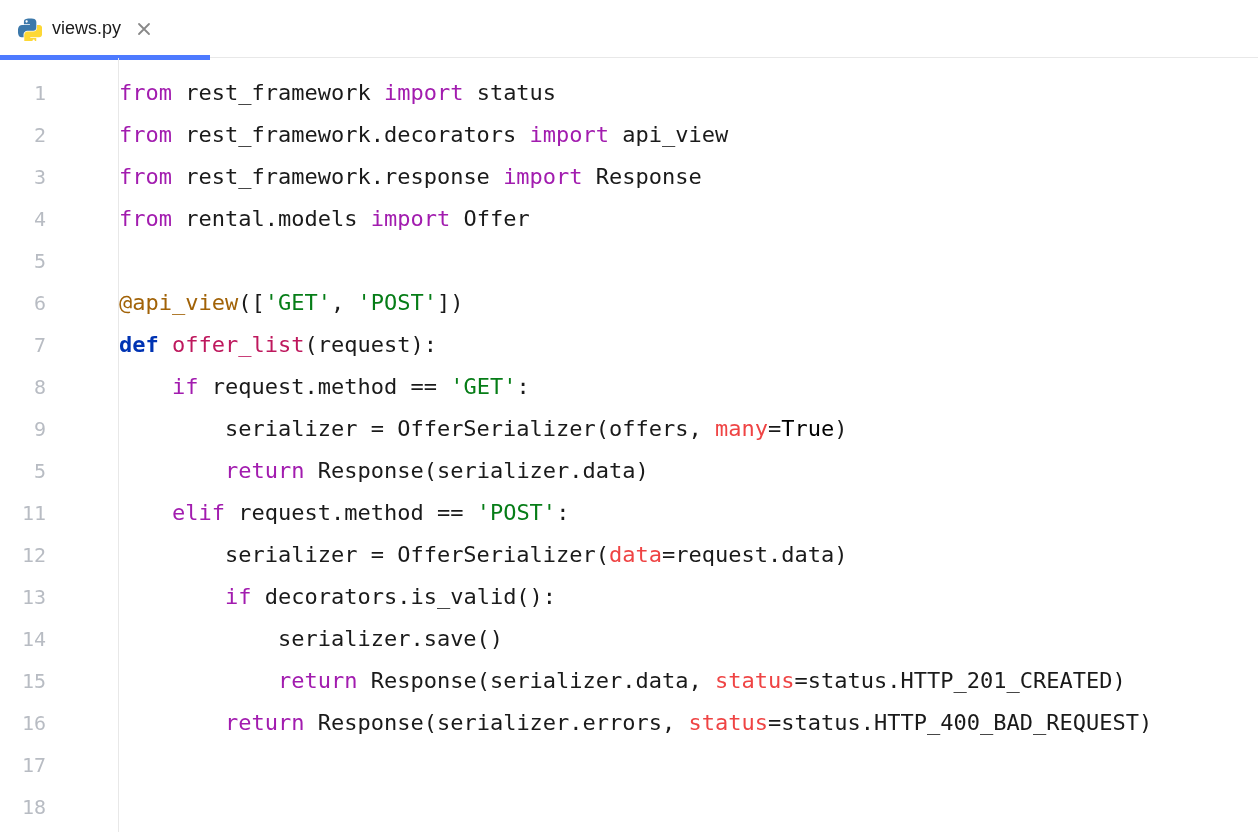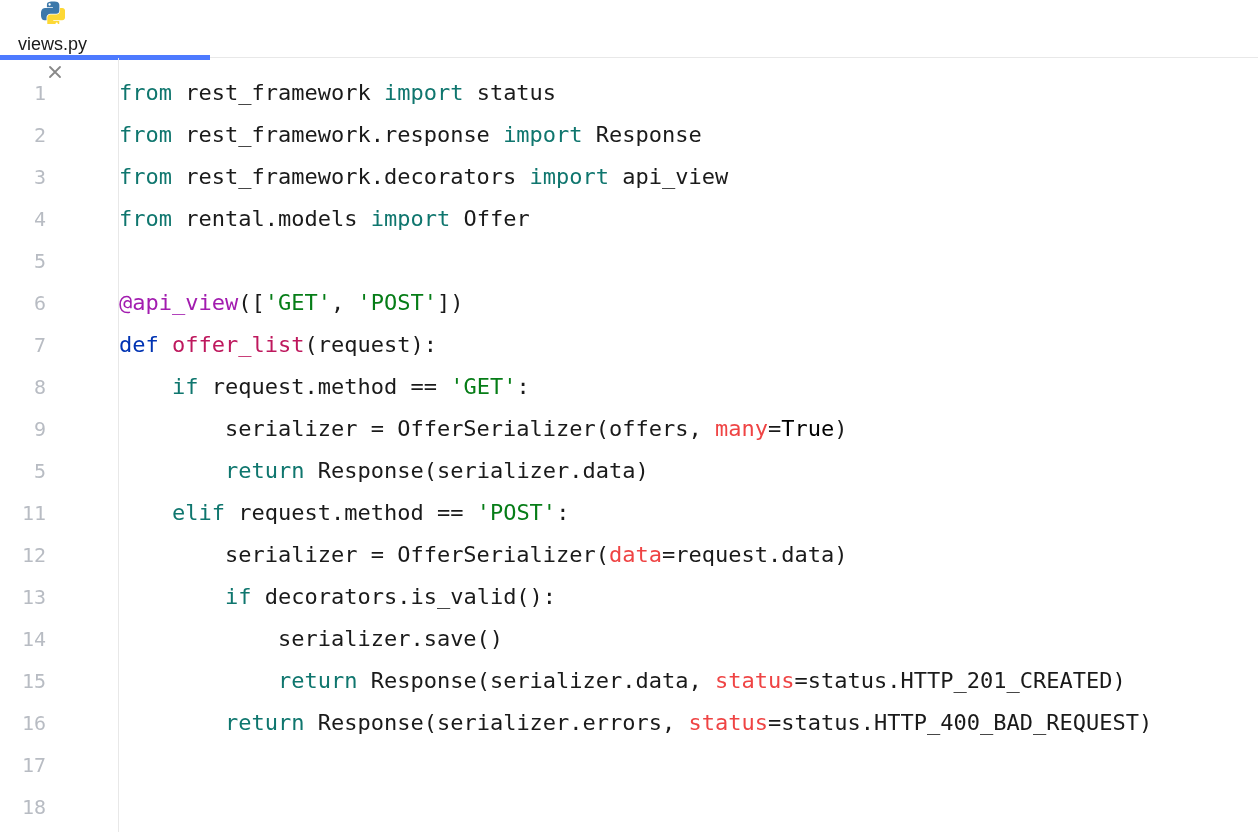--- a/index.html
+++ b/index.html
@@ -26,21 +26,20 @@
       background: #ffffff;
       position: relative;
     }
     .tab {
       display: flex;
       align-items: center;
       padding: 0 18px;
       gap: 10px;
       position: relative;
       cursor: pointer;
-      flex-direction: column;
     }
     .tab-icon {
       width: 24px;
       height: 24px;
       display: flex;
       align-items: center;
       justify-content: center;
     }
     .tab-label {
       font-size: 18px;
@@ -103,24 +102,24 @@
       font-family: "SF Mono", "Menlo", "Consolas", monospace;
       font-size: 22px;
       overflow: hidden;
     }
     .code-line {
       height: 42px;
       line-height: 42px;
       white-space: pre;
       color: #1a1a1a;
     }
-    .tok-kw { color: #0f766e; }
-    .tok-def { color: #0033b3; }
+    .tok-kw { color: #a21caf; }
+    .tok-def { color: #0033b3; font-weight: bold; }
     .tok-str { color: #067d17; }
-    .tok-dec { color: #a21caf; }
+    .tok-dec { color: #a16207; }
     .tok-fn { color: #be185d; }
     .tok-arg { color: #ef4444; }
     .tok-val { color: #000000; }
   </style>
 </head>
 <body>
 
 <div class="editor-container">
   <div class="tab-bar">
     <div class="tab">
@@ -156,22 +155,22 @@
         <div class="line-number">12</div>
         <div class="line-number">13</div>
         <div class="line-number">14</div>
         <div class="line-number">15</div>
         <div class="line-number">16</div>
         <div class="line-number">17</div>
         <div class="line-number">18</div>
       </div>
     <div class="code-area" id="code">
         <div class="code-line"><span class="tok-kw">from</span><span> rest_framework </span><span class="tok-kw">import</span><span> status</span></div>
+        <div class="code-line"><span class="tok-kw">from</span><span> rest_framework.decorators </span><span class="tok-kw">import</span><span> api_view</span></div>
         <div class="code-line"><span class="tok-kw">from</span><span> rest_framework.response </span><span class="tok-kw">import</span><span> Response</span></div>
-        <div class="code-line"><span class="tok-kw">from</span><span> rest_framework.decorators </span><span class="tok-kw">import</span><span> api_view</span></div>
         <div class="code-line"><span class="tok-kw">from</span><span> rental.models </span><span class="tok-kw">import</span><span> Offer</span></div>
         <div class="code-line"></div>
         <div class="code-line"><span class="tok-dec">@api_view</span><span>([</span><span class="tok-str">'GET'</span><span>, </span><span class="tok-str">'POST'</span><span>])</span></div>
         <div class="code-line"><span class="tok-def">def </span><span class="tok-fn">offer_list</span><span>(request):</span></div>
         <div class="code-line"><span>    </span><span class="tok-kw">if</span><span> request.method == </span><span class="tok-str">'GET'</span><span>:</span></div>
         <div class="code-line"><span>        serializer = OfferSerializer(offers, </span><span class="tok-arg">many</span><span>=</span><span class="tok-val">True</span><span>)</span></div>
         <div class="code-line"><span>        </span><span class="tok-kw">return</span><span> Response(serializer.data)</span></div>
         <div class="code-line"><span>    </span><span class="tok-kw">elif</span><span> request.method == </span><span class="tok-str">'POST'</span><span>:</span></div>
         <div class="code-line"><span>        serializer = OfferSerializer(</span><span class="tok-arg">data</span><span>=request.data)</span></div>
         <div class="code-line"><span>        </span><span class="tok-kw">if</span><span> decorators.is_valid():</span></div>

